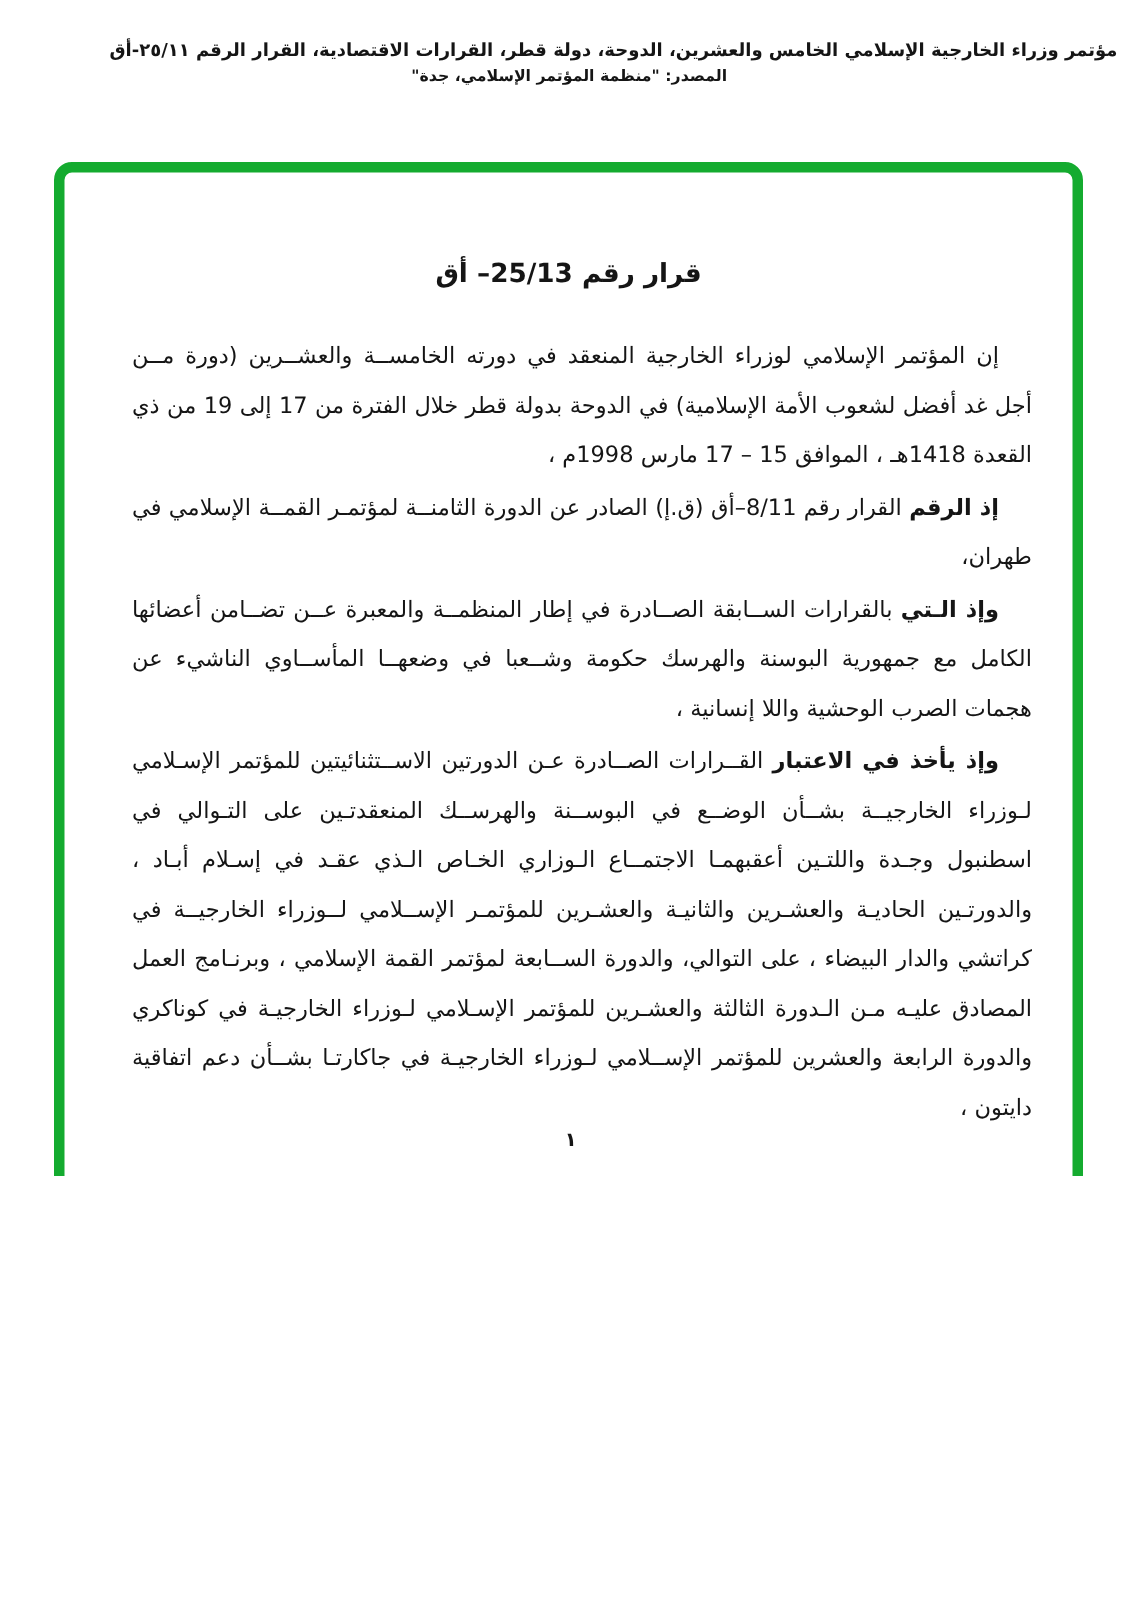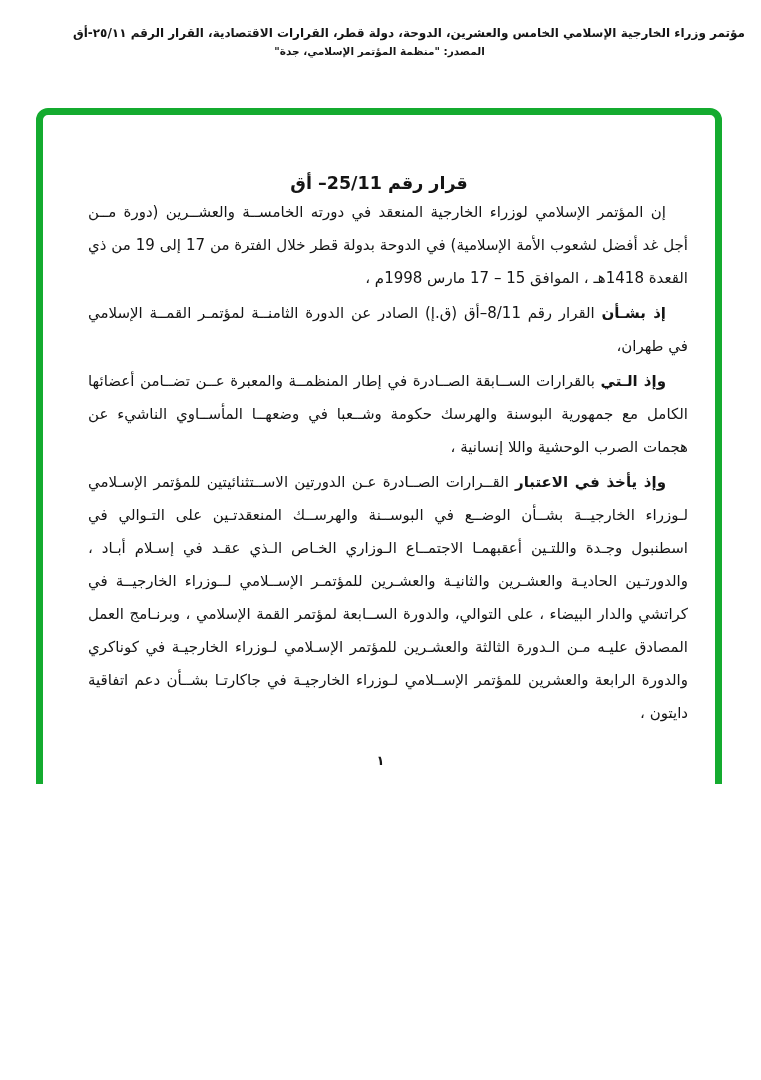--- a/index.html
+++ b/index.html
@@ -63,21 +63,21 @@
     font-size: 16px;
     letter-spacing: 1px;
   }
   .title-subject {
     margin-top: 10px;
     font-size: 17.5px;
   }
   
   .body-text {
     direction: rtl;
-    margin-top: 3px;
+    margin-top: 28px;
     padding: 0 27px 0 45px;
     font-size: 15px;
     line-height: 33px;
     text-align: justify;
   }
   .para {
     margin: 0 0 2px 0;
     text-indent: 22px;
   }
   .para b { font-weight: bold; }
@@ -99,26 +99,26 @@
 <div class="page" style="color: rgb(21, 21, 21);">
 
   <div class="header">
     <div class="header-line1">مؤتمر وزراء الخارجية الإسلامي الخامس والعشرين، الدوحة، دولة قطر، القرارات الاقتصادية، القرار الرقم ٢٥/١١-أق</div>
     <div class="header-line2">المصدر:  "منظمة المؤتمر الإسلامي، جدة"</div>
   </div>
 
   <div class="frame" id="frame" style="border-color: rgb(20, 171, 47);">
 
     <div class="title-block">
-      <div class="title-number">قرار رقم 25/11– أق</div>
+      <div class="title-number">قرار رقم 25/13– أق</div>
     </div>
 
     <div class="body-text">
       <p class="para"><b></b><span>إن المؤتمر الإسلامي لوزراء الخارجية المنعقد في دورته الخامســة والعشــرين (دورة مــن أجل غد أفضل لشعوب الأمة الإسلامية) في الدوحة بدولة قطر خلال الفترة من 17 إلى 19 من ذي القعدة 1418هـ ، الموافق 15 – 17 مارس 1998م ،</span></p>
-      <p class="para"><b>إذ بشـأن</b><span> القرار رقم 8/11–أق (ق.إ) الصادر عن الدورة الثامنــة لمؤتمـر القمــة الإسلامي في طهران،</span></p>
+      <p class="para"><b>إذ الرقم</b><span> القرار رقم 8/11–أق (ق.إ) الصادر عن الدورة الثامنــة لمؤتمـر القمــة الإسلامي في طهران،</span></p>
       <p class="para"><b>وإذ الـتي</b><span> بالقرارات الســابقة الصــادرة في إطار المنظمــة والمعبرة عــن تضــامن أعضائها الكامل مع جمهورية البوسنة والهرسك حكومة وشــعبا في وضعهــا المأســاوي الناشيء عن هجمات الصرب الوحشية واللا إنسانية ،</span></p>
       <p class="para"><b>وإذ يأخذ في الاعتبار</b><span> القــرارات الصــادرة عـن الدورتين الاســتثنائيتين للمؤتمر الإسـلامي لـوزراء الخارجيــة بشــأن الوضــع في البوســنة والهرســك المنعقدتـين على التـوالي في اسطنبول وجـدة واللتـين أعقبهمـا الاجتمــاع الـوزاري الخـاص الـذي عقـد في إسـلام أبـاد ، والدورتـين الحاديـة والعشـرين والثانيـة والعشـرين للمؤتمـر الإســلامي لــوزراء الخارجيــة في كراتشي والدار البيضاء ، على التوالي، والدورة الســابعة لمؤتمر القمة الإسلامي ،  وبرنـامج العمل المصادق عليـه مـن الـدورة الثالثة والعشـرين للمؤتمر الإسـلامي لـوزراء الخارجيـة في كوناكري والدورة الرابعة والعشرين للمؤتمر الإســلامي لـوزراء الخارجيـة في جاكارتـا بشــأن دعم اتفاقية دايتون ،</span></p>
     </div>
 
   </div>
 
   <div class="page-number">١</div>
 
 </div>
 

